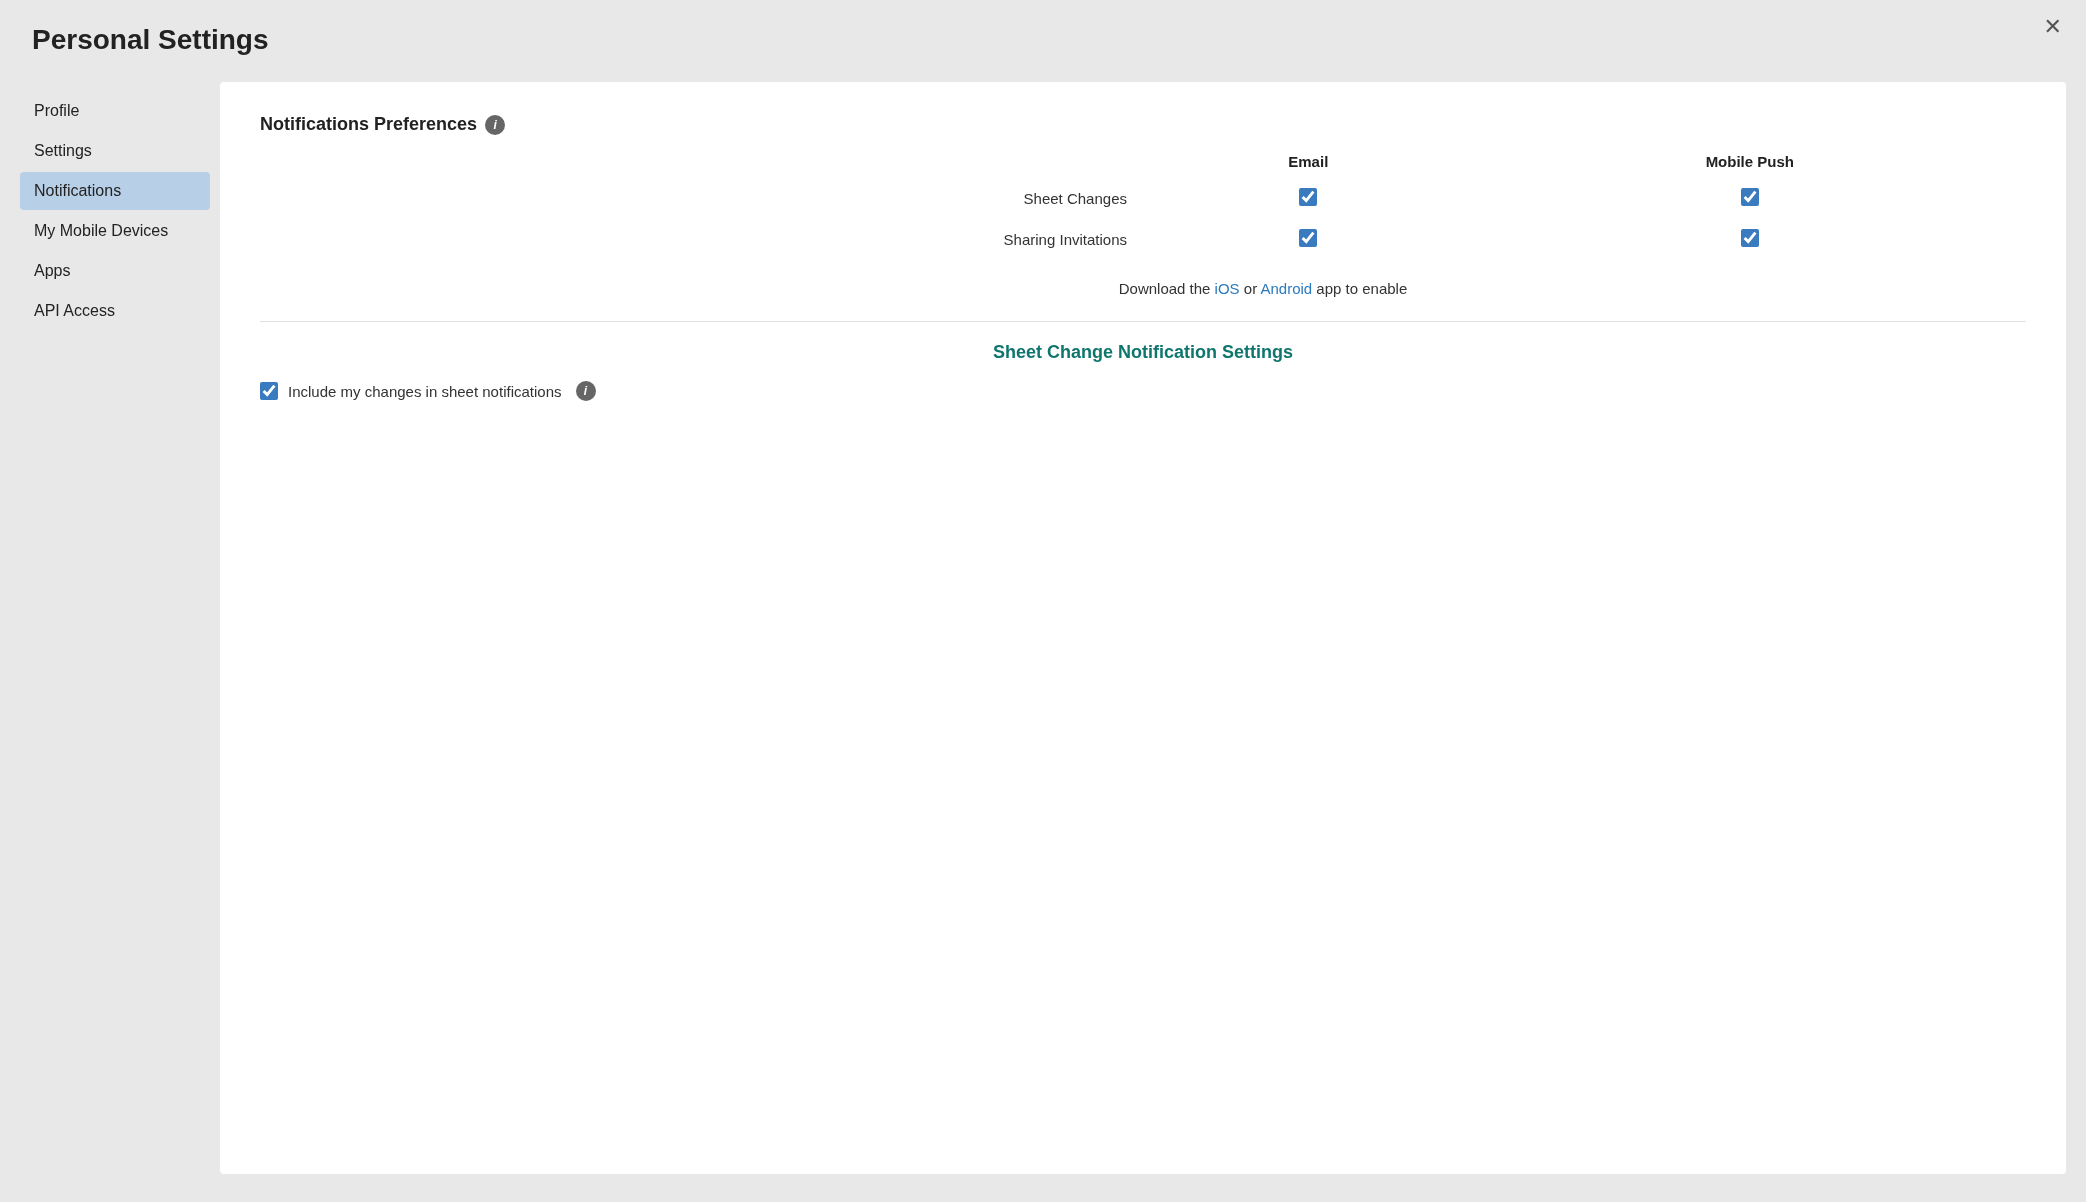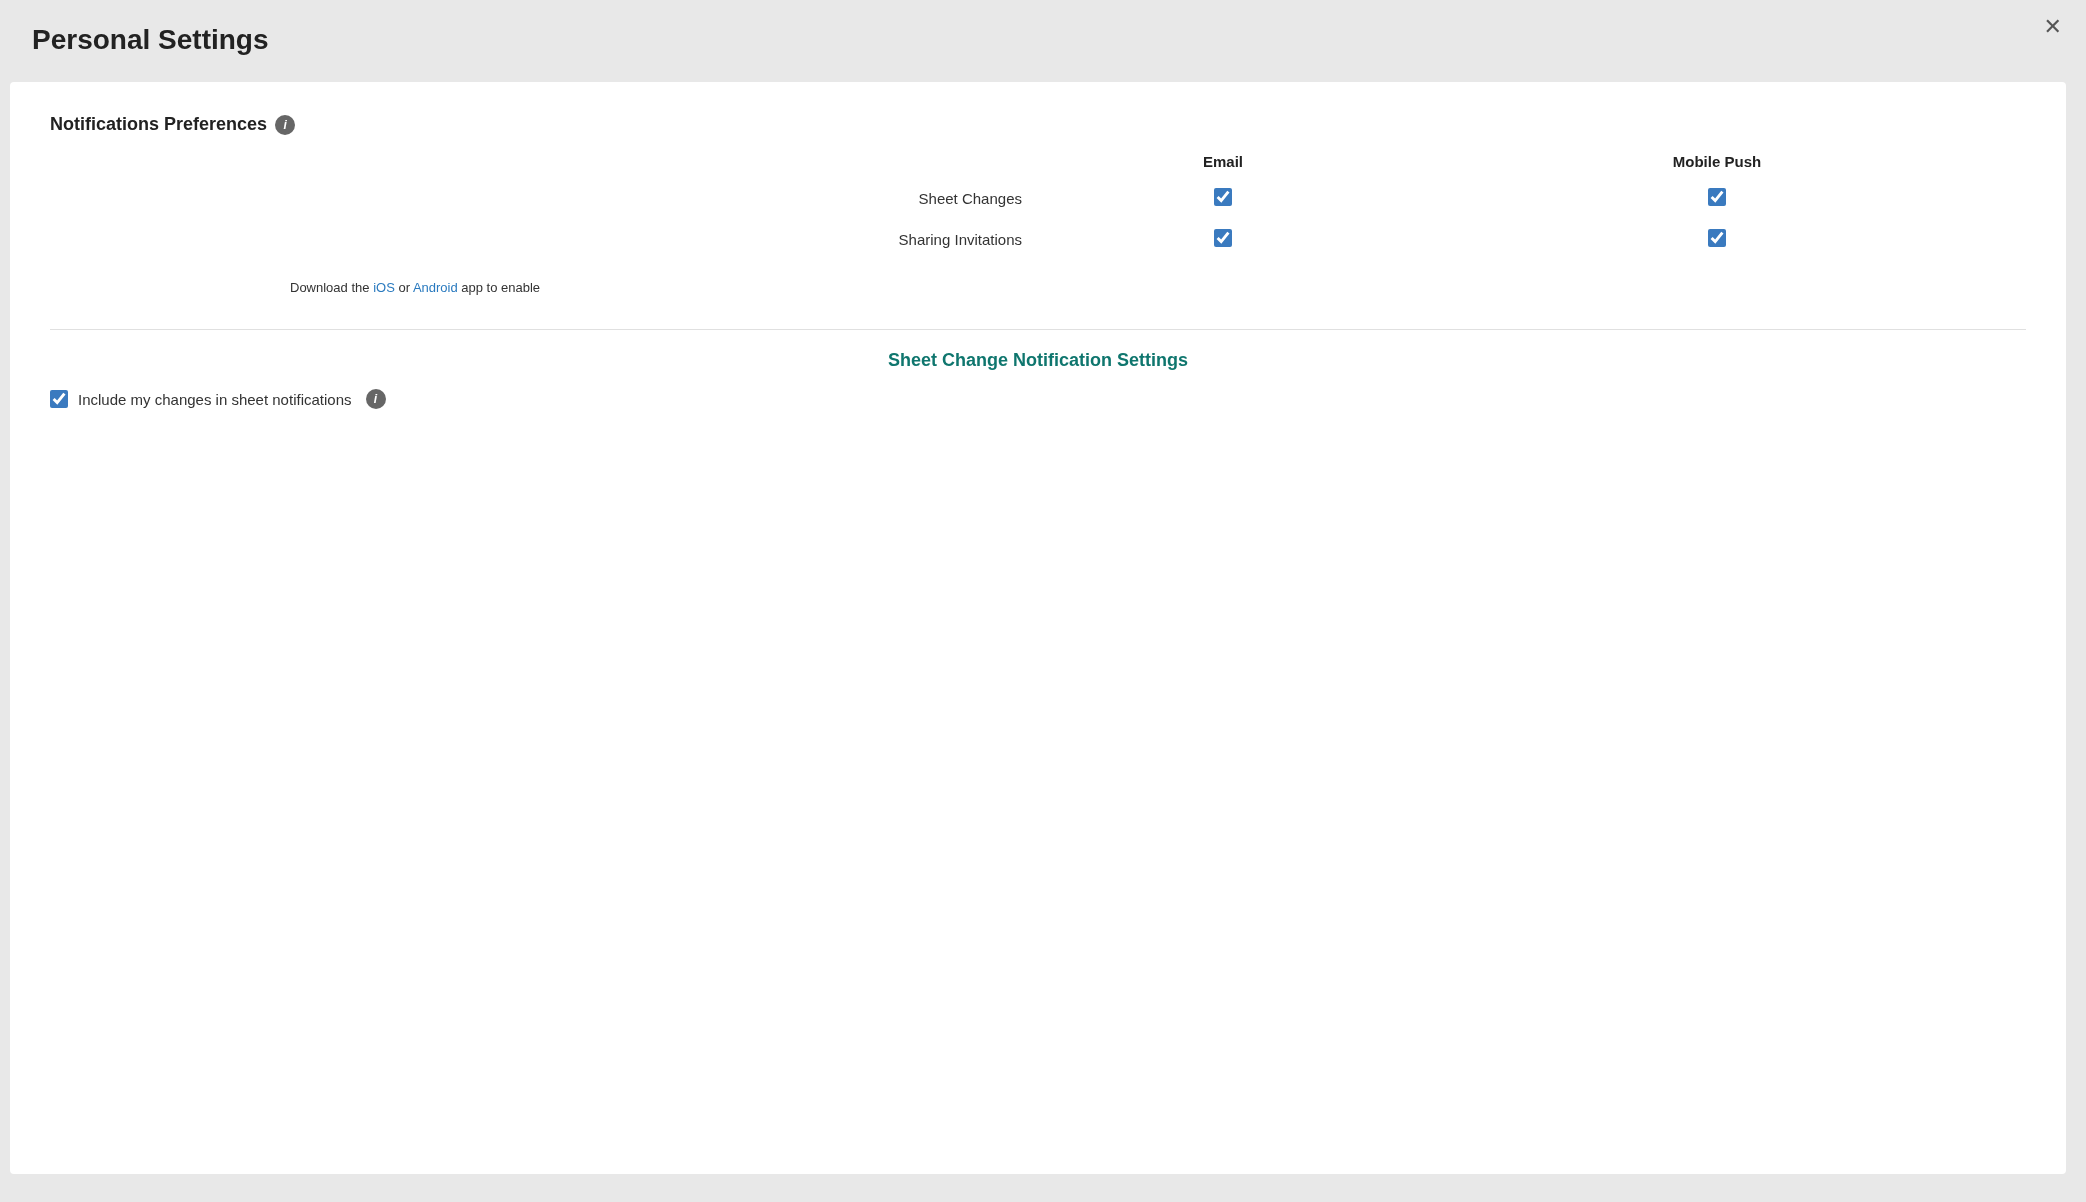--- a/index.html
+++ b/index.html
@@ -114,23 +114,24 @@
     .checkbox-cell {
       text-align: center;
     }
     .checkbox-styled {
       width: 18px;
       height: 18px;
       cursor: pointer;
       accent-color: #3a7abf;
     }
     .download-note {
-      font-size: 13px;
-      color: #333;
-      margin: 8px 0 34px 0;
+      text-align: center;
+      font-size: 15px;
+      color: #333;
+      margin: 8px 0 24px 0;
       padding-left: 240px;
     }
     .download-note a {
       color: #2a7abf;
       text-decoration: none;
     }
     .divider {
       border: none;
       border-top: 1px solid #e0e0e0;
       margin: 20px 0;
@@ -163,20 +164,28 @@
 </head>
 <body>
 
 <button class="close-btn">✕</button>
 
 <div class="page-header">
   <h1 class="page-title">Personal Settings</h1>
 </div>
 
 <div class="main-layout">
+  <nav class="sidebar">
+    <div class="sidebar-item">Profile</div>
+    <div class="sidebar-item">Settings</div>
+    <div class="sidebar-item active">Notifications</div>
+    <div class="sidebar-item">My Mobile Devices</div>
+    <div class="sidebar-item">Apps</div>
+    <div class="sidebar-item">API Access</div>
+  </nav>
 
   <div class="content-area">
 
     <div class="section-title">
       <span>Notifications Preferences</span>
       <span class="info-icon">i</span>
     </div>
 
     <table class="notification-table">
       <thead>

